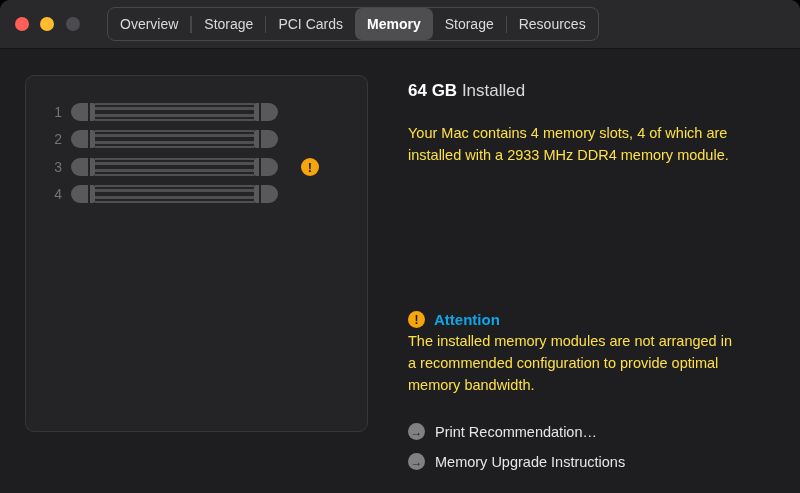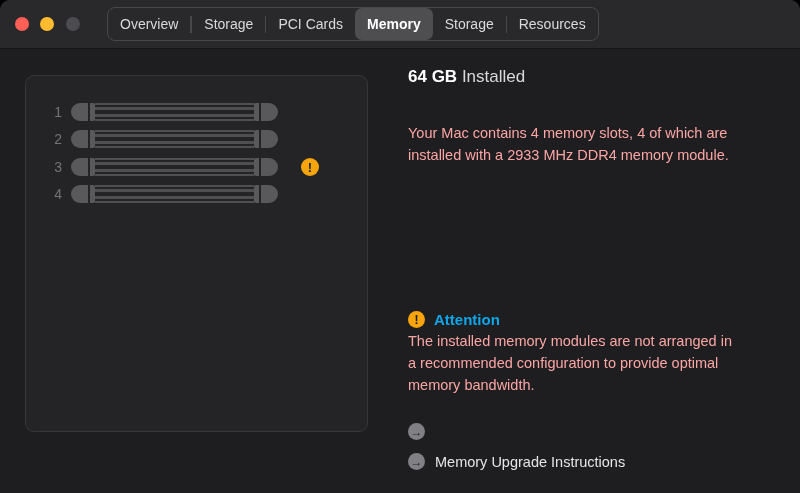--- a/index.html
+++ b/index.html
@@ -92,25 +92,25 @@
   }
   .badge {
     position: absolute; left: 275px; top: 82px;
     width: 18px; height: 18px; border-radius: 50%;
     background: #f7a50c;
     display: flex; align-items: center; justify-content: center;
     color: #242427; font-weight: 800; font-size: 13px; line-height: 1;
   }
 
   .rightcol { position: absolute; left: 408px; top: 0; width: 372px; }
-  .installed { position: absolute; top: 19px; font-size: 17px; line-height: 18px; white-space: nowrap; }
+  .installed { position: absolute; top: 33px; font-size: 17px; line-height: 18px; white-space: nowrap; }
   .installed .b { font-weight: 700; color: #ffffff; }
   .installed .r { font-weight: 400; color: #d9d9db; }
   .desc {
-    position: absolute; font-size: 14.5px; line-height: 22px; color: #fca5a5;
+    position: absolute; font-size: 14.5px; line-height: 22px; color: #fde047;
     white-space: pre-line; width: 372px;
   }
   .desc.top { top: 73px; }
   .desc.warn { top: 281px; }
 
   .attn-head {
     position: absolute; top: 262px;
     display: flex; align-items: center; gap: 9px;
   }
   .attn-icon {
@@ -213,20 +213,21 @@
         <span class="attn-icon">!</span>
         <span class="attn-title">Attention</span>
       </div>
 
       <div class="desc warn">The installed memory modules are not arranged in
 a recommended configuration to provide optimal
 memory bandwidth.</div>
 
       <div class="link-row l1">
         <span class="arrow-icon">→</span>
+        <span class="link-label">Print Recommendation…</span>
       </div>
       <div class="link-row l2">
         <span class="arrow-icon">→</span>
         <span class="link-label">Memory Upgrade Instructions</span>
       </div>
     </div>
 
   </div>
 </div>
 

